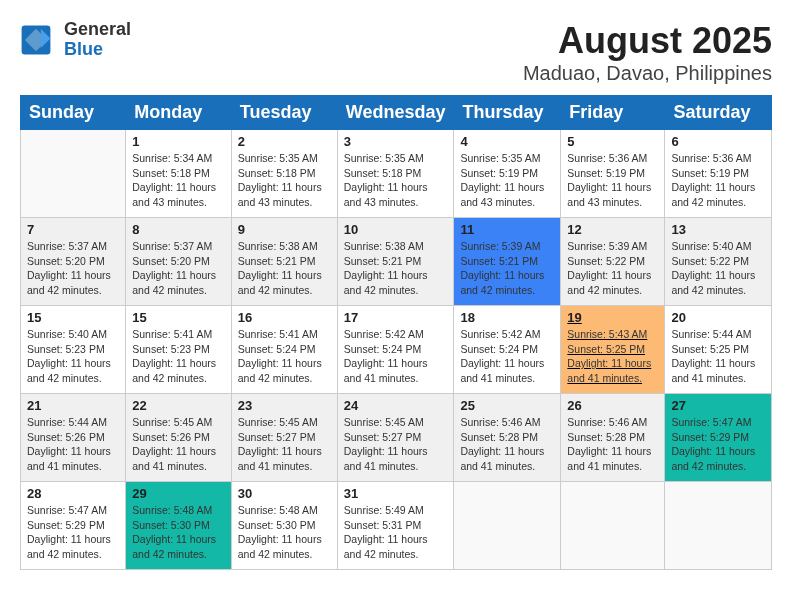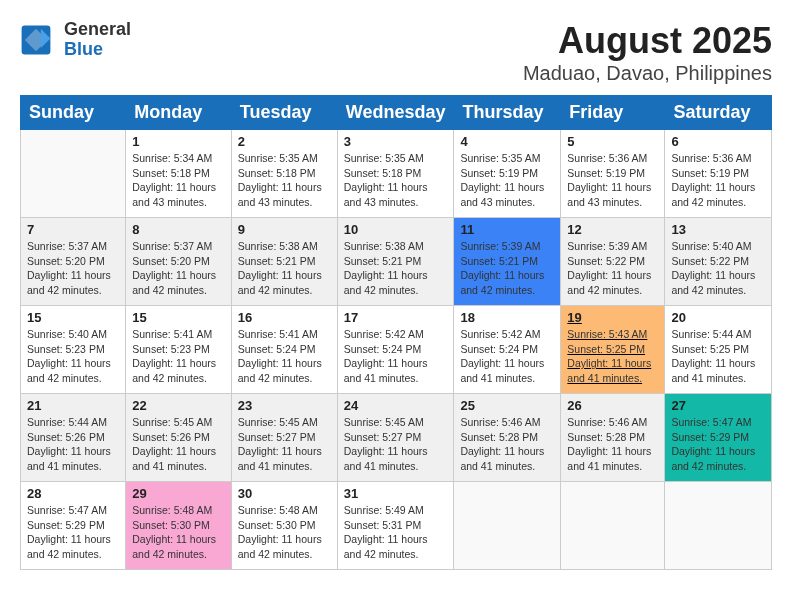--- a/index.html
+++ b/index.html
@@ -238,21 +238,21 @@
         <td style="background-color: #14b8a6;">
           <span class="day-num">27</span>
           <div class="cell-info">Sunrise: 5:47 AM<br>Sunset: 5:29 PM<br>Daylight: 11 hours and 42 minutes.</div>
         </td>
       </tr>
       <tr>
         <td style="background-color: rgb(255, 255, 255);">
           <span class="day-num">28</span>
           <div class="cell-info">Sunrise: 5:47 AM<br>Sunset: 5:29 PM<br>Daylight: 11 hours and 42 minutes.</div>
         </td>
-        <td style="background-color: #f9a8d4;">
+        <td style="background-color: #14b8a6;">
           <span class="day-num">29</span>
           <div class="cell-info">Sunrise: 5:48 AM<br>Sunset: 5:30 PM<br>Daylight: 11 hours and 42 minutes.</div>
         </td>
         <td style="background-color: rgb(255, 255, 255);">
           <span class="day-num">30</span>
           <div class="cell-info">Sunrise: 5:48 AM<br>Sunset: 5:30 PM<br>Daylight: 11 hours and 42 minutes.</div>
         </td>
         <td style="background-color: rgb(255, 255, 255);">
           <span class="day-num">31</span>
           <div class="cell-info">Sunrise: 5:49 AM<br>Sunset: 5:31 PM<br>Daylight: 11 hours and 42 minutes.</div>

